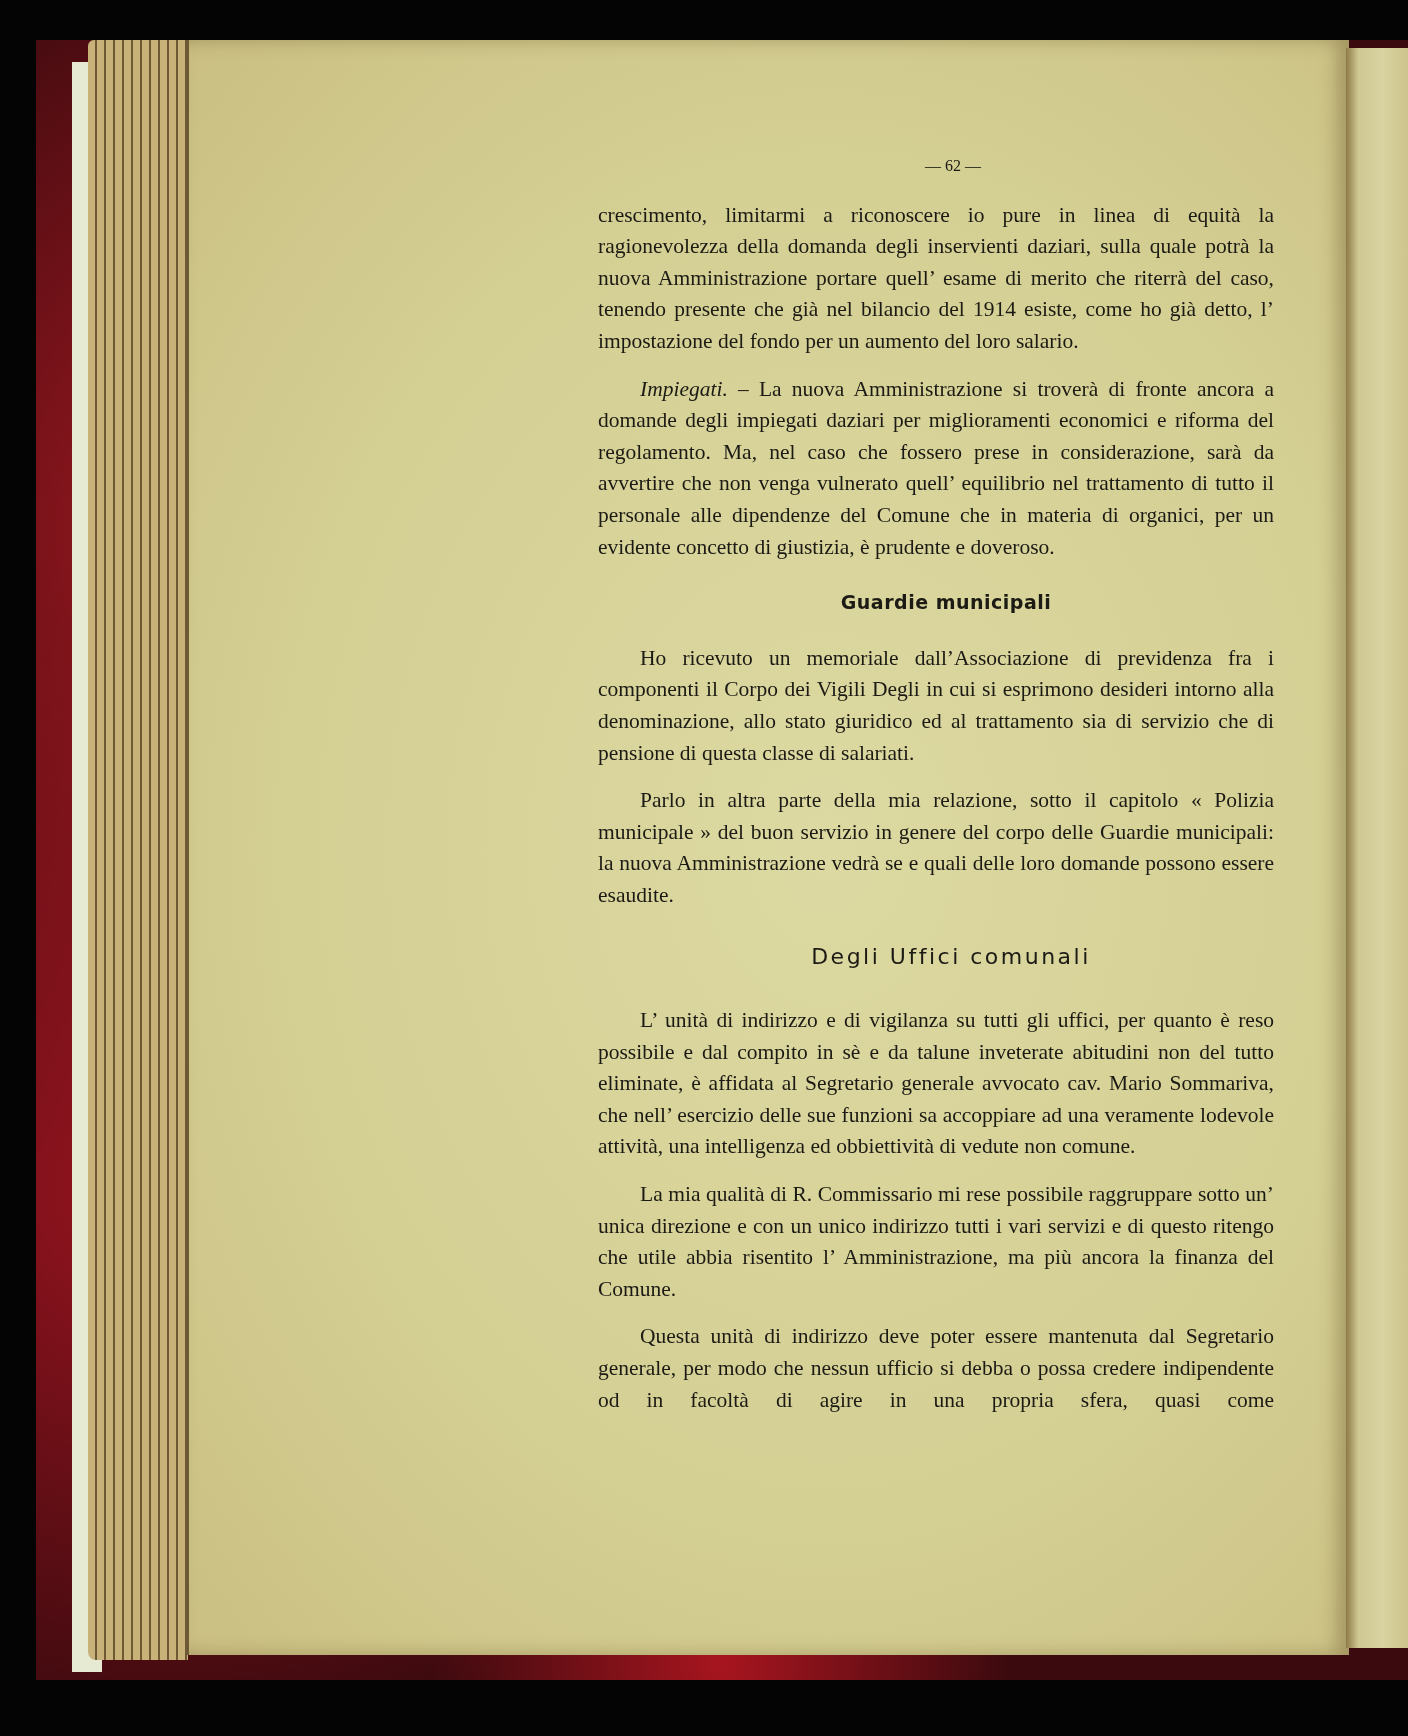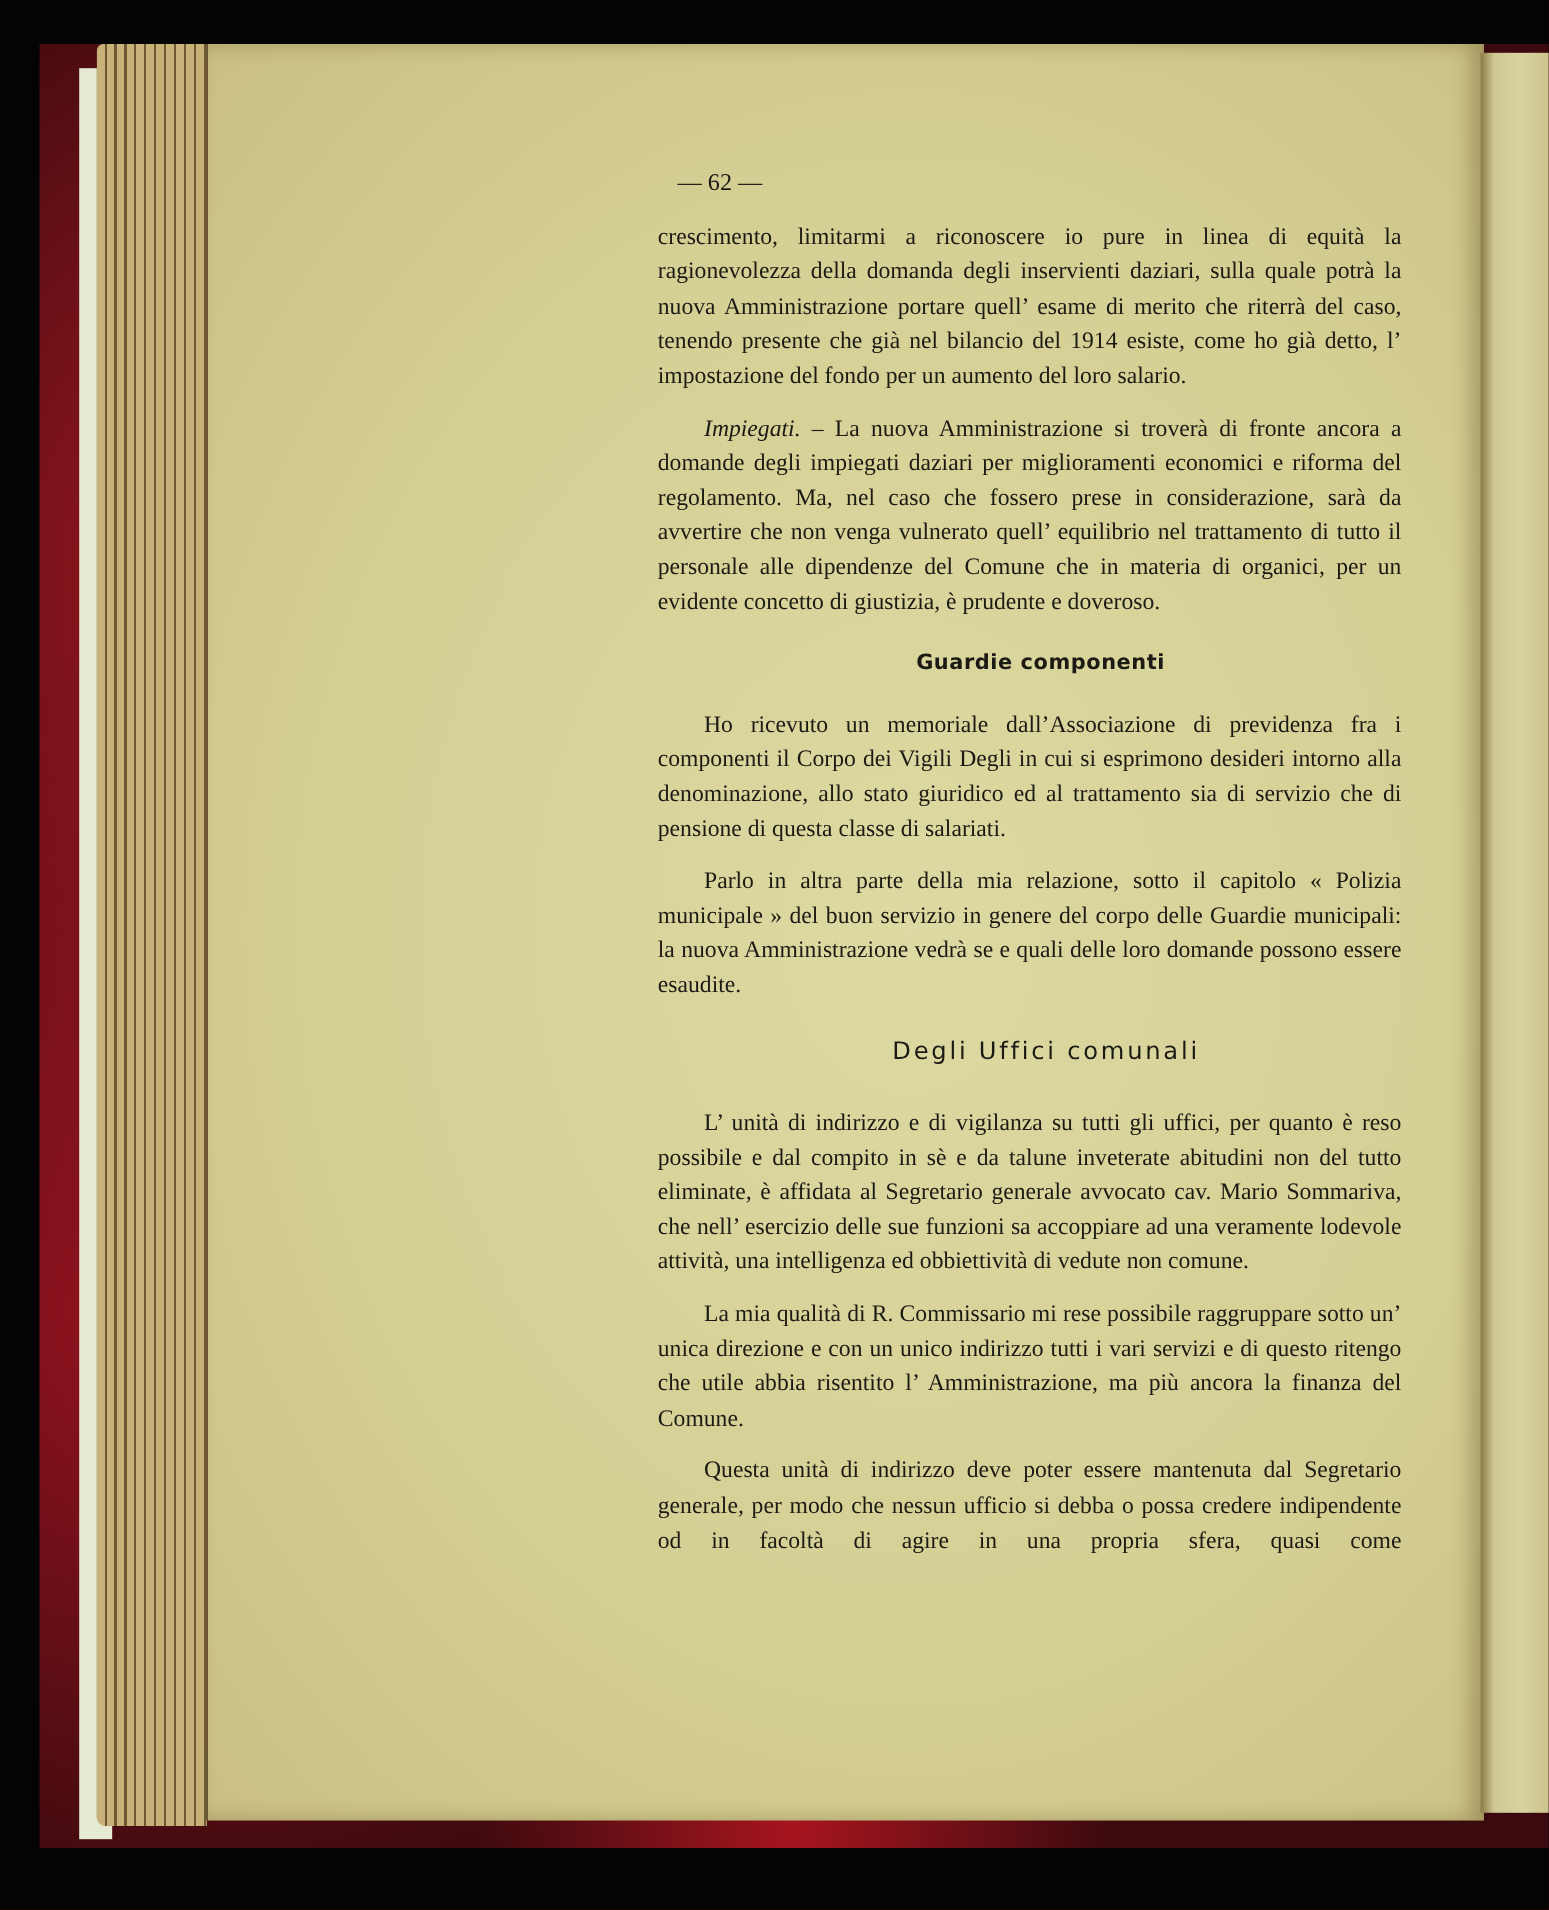--- a/index.html
+++ b/index.html
@@ -35,21 +35,21 @@
   }
   .gutter {
     position:absolute; left:1346px; top:48px; width:62px; height:1600px;
     background: linear-gradient(90deg, #8d7a45 0%, #cfc894 20%, #d8d3a0 60%, #cdc38d 100%);
   }
   .text-block {
     position:absolute; left:582px; top:150px; width:708px;
     color:#1c1a14; font-size:21.5px; line-height:31.6px;
   }
   .page-number {
-    text-align:left; font-size:22px; margin:0 0 18px 0; padding-left:34px;
+    text-align:center; font-size:16px; margin:0 0 18px 0; padding-left:34px;
   }
   p { margin:16px; text-align:justify; text-align-last:auto; }
   p.indent { text-indent:42px; }
   p.last-line-justify { text-align-last:justify; }
   em { }
   .h-guardie {
     text-align:center; font-family:"DejaVu Sans", sans-serif; font-weight:bold;
     font-size:19px; letter-spacing:0.5px; margin:24px 0 24px 0; padding-left:20px;
   }
   .h-uffici {
@@ -66,21 +66,21 @@
 <div class="page"></div>
 <div class="gutter"></div>
 
 <div class="text-block">
   <div class="page-number">— 62 —</div>
 
   <p>crescimento, limitarmi a riconoscere io pure in linea di equità la ragionevolezza della domanda degli inservienti daziari, sulla quale potrà la nuova Amministrazione portare quell’ esame di merito che riterrà del caso, tenendo presente che già nel bilancio del 1914 esiste, come ho già detto, l’ impostazione del fondo per un aumento del loro salario.</p>
 
   <p class="indent"><em>Impiegati.</em><span> – La nuova Amministrazione si troverà di fronte ancora a domande degli impiegati daziari per miglioramenti economici e riforma del regolamento. Ma, nel caso che fossero prese in considerazione, sarà da avvertire che non venga vulnerato quell’ equilibrio nel trattamento di tutto il personale alle dipendenze del Comune che in materia di organici, per un evidente concetto di giustizia, è prudente e doveroso.</span></p>
 
-  <div class="h-guardie">Guardie componenti</div>
+  <div class="h-guardie">Guardie municipali</div>
 
   <p class="indent">Ho ricevuto un memoriale dall’Associazione di previdenza fra i componenti il Corpo dei Vigili Degli in cui si esprimono desideri intorno alla denominazione, allo stato giuridico ed al trattamento sia di servizio che di pensione di questa classe di salariati.</p>
   <p class="indent">Parlo in altra parte della mia relazione, sotto il capitolo « Polizia municipale » del buon servizio in genere del corpo delle Guardie municipali: la nuova Amministrazione vedrà se e quali delle loro domande possono essere esaudite.</p>
 
   <div class="h-uffici">Degli Uffici comunali</div>
 
   <p class="indent">L’ unità di indirizzo e di vigilanza su tutti gli uffici, per quanto è reso possibile e dal compito in sè e da talune inveterate abitudini non del tutto eliminate, è affidata al Segretario generale avvocato cav. Mario Sommariva, che nell’ esercizio delle sue funzioni sa accoppiare ad una veramente lodevole attività, una intelligenza ed obbiettività di vedute non comune.</p>
   <p class="indent">La mia qualità di R. Commissario mi rese possibile raggruppare sotto un’ unica direzione e con un unico indirizzo tutti i vari servizi e di questo ritengo che utile abbia risentito l’ Amministrazione, ma più ancora la finanza del Comune.</p>
   <p class="indent last-line-justify">Questa unità di indirizzo deve poter essere mantenuta dal Segretario generale, per modo che nessun ufficio si debba o possa credere indipendente od in facoltà di agire in una propria sfera, quasi come</p>
 </div>

